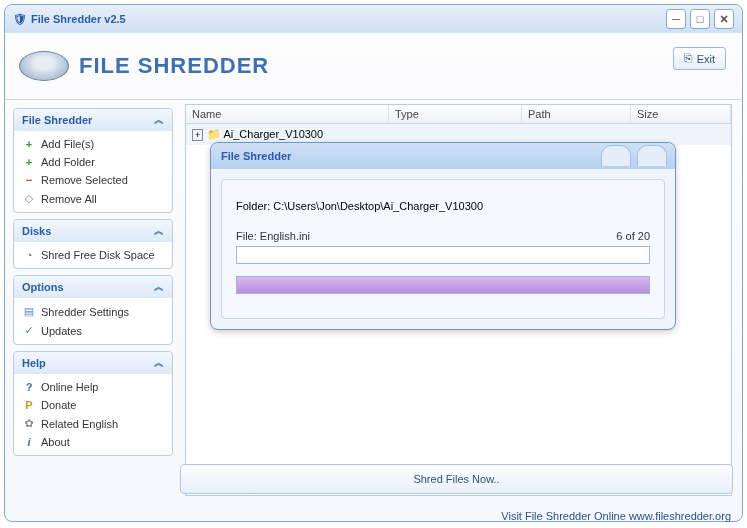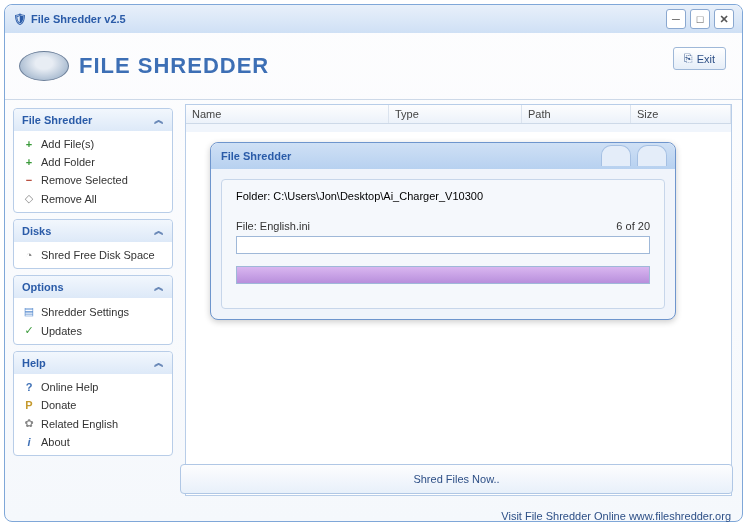--- a/index.html
+++ b/index.html
@@ -24,21 +24,21 @@
 .listview{border:1px solid #b8cde8;background:#fff;height:100%}
 .lv-head{display:flex;background:linear-gradient(#fdfdfe,#ecf2fa);border-bottom:1px solid #cdd9e8}
 .lv-head div{padding:3px 6px;border-right:1px solid #dbe3ee;color:#444}
 .lv-row{display:flex;background:#f0f5fc;padding:2px 0}
 .lv-row div{padding:2px 6px;white-space:nowrap;overflow:hidden}
 .folder-ico{color:#d9a33a}
 .dlg{position:absolute;left:210px;top:142px;width:464px;border:1px solid #6e95cd;border-radius:8px;background:#f0f4fb;box-shadow:0 2px 6px rgba(0,0,0,.2)}
 .dlg-title{height:26px;background:linear-gradient(#cfe0f5,#b7d1f0);border-radius:8px 8px 0 0;display:flex;align-items:center;padding:0 10px;font-weight:bold;color:#2a5ba8;position:relative}
 .tabs{position:absolute;right:8px;top:2px;display:flex;gap:6px}
 .tab{width:28px;height:20px;border:1px solid #a5c0e3;border-bottom:none;background:#e4edf9;border-radius:10px 10px 0 0}
-.dlg-body{border:1px solid #c7d6ea;margin:10px;padding:10px 14px 12px;background:#f5f8fc;border-radius:4px}
+.dlg-body{border:1px solid #c7d6ea;margin:10px;padding:20px 14px 12px;background:#f5f8fc;border-radius:4px}
 .prog{height:16px;border:1px solid #9fb8d8;background:#fff;margin:4px 0 12px}
 .prog.fill{background:linear-gradient(#d9b6f0,#b88fdc)}
 .dlg-row{display:flex;justify-content:space-between;color:#333;margin-top:4px}
 .cancel-btn{float:right;margin:8px 16px 10px 0;border:1px dashed #7fa7d8;background:linear-gradient(#fff,#e6eef8);padding:3px 14px;border-radius:3px;color:#333}
 .shred-bar{position:absolute;left:180px;right:14px;bottom:34px;height:28px;border:1px solid #b0c7e5;background:linear-gradient(#fdfdfe,#e8f0fa);display:flex;align-items:center;justify-content:center;font-weight:normal;color:#2d4f86;border-radius:4px}
 .statusbar{position:absolute;bottom:6px;right:16px;color:#2d4f86;font-size:11px}
 </style>
 </head>
 <body>
 
@@ -148,20 +148,21 @@
 
     <div class="content">
       <div class="listview">
         <div class="lv-head">
           <div style="width:190px">Name</div>
           <div style="width:120px">Type</div>
           <div style="width:96px">Path</div>
           <div style="flex:1">Size</div>
         </div>
         <div class="lv-row">
+          <div style="width:190px"><span style="border:1px solid #888;padding:0 2px;margin-right:4px;font-size:9px">+</span><span class="folder-ico">📁</span> <span>Ai_Charger_V10300</span></div>
           <div style="flex:1"></div>
         </div>
       </div>
     </div>
   </div>
 
   <div class="shred-bar">
     <span>Shred Files Now..</span>
   </div>
   <div class="statusbar">Visit File Shredder Online   www.fileshredder.org</div>

